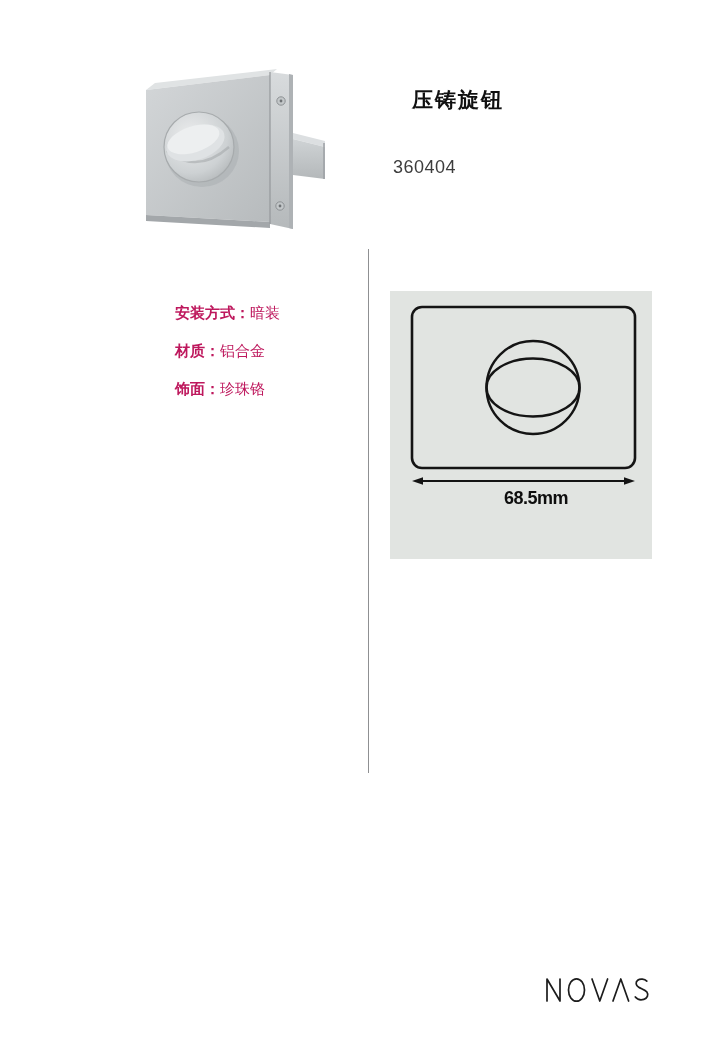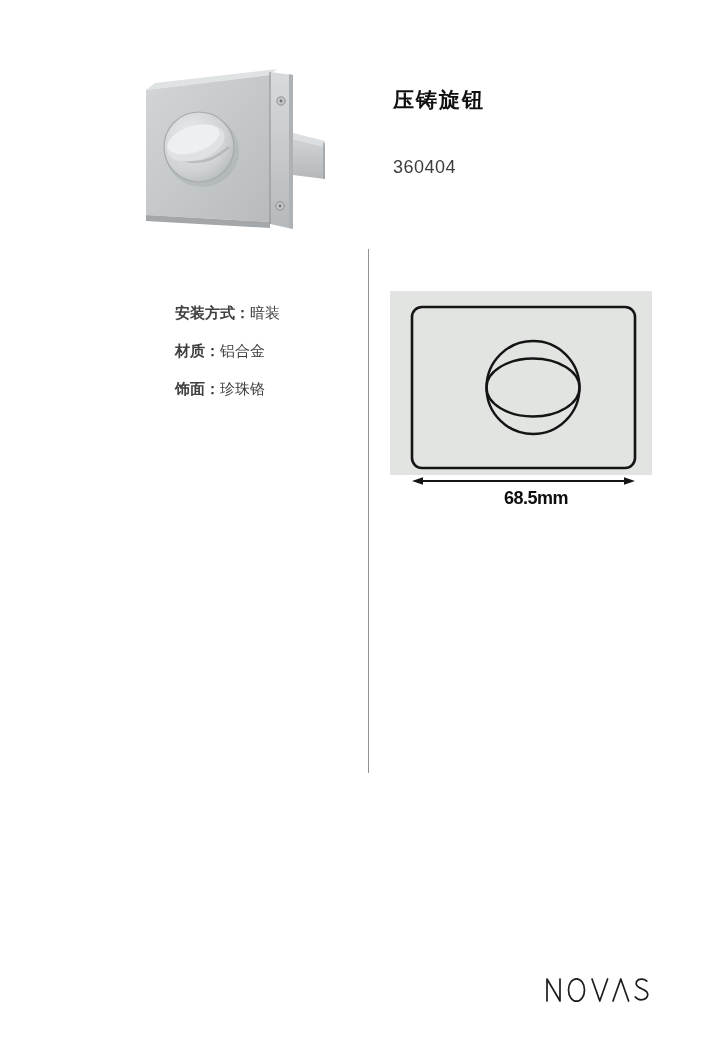--- a/index.html
+++ b/index.html
@@ -5,38 +5,38 @@
   html,body { margin:0; padding:0; background:#ffffff; }
   .page {
     position:relative; width:720px; height:1040px; background:#ffffff;
     font-family:"Liberation Sans","DejaVu Sans",sans-serif; overflow:hidden;
   }
   .abs { position:absolute; }
 
   .photo { left:133px; top:63px; width:192px; height:172px; }
 
   .title {
-    left:393px; top:86px; margin:0;
+    left:412px; top:86px; margin:0;
     font-family:"DejaVu Serif","Liberation Serif",serif;
     font-size:21px; font-weight:700; color:#101010; letter-spacing:2px;
   }
   .code {
     left:393px; top:157px; font-size:18px; color:#3d3d3d; letter-spacing:0.5px;
   }
 
   .divider {
     left:368px; top:249px; width:1px; height:524px; background:#8f9092;
   }
 
-  .specs { left:175px; top:303px; font-size:15px; color:#404040; }
+  .specs { left:175px; top:303px; font-size:15px; color:#be185d; }
   .spec-row { height:19px; line-height:19px; margin-bottom:19px; white-space:nowrap; }
   .spec-label { font-weight:700; }
   .spec-value { font-weight:400; }
 
-  .diagram { left:390px; top:291px; width:262px; height:184px; background:#e1e4e1; }
+  .diagram { left:390px; top:291px; width:262px; height:268px; background:#e1e4e1; }
   .diagram svg { display:block; width:262px; height:224px; }
   .dim-text {
     font-family:"Liberation Sans","DejaVu Sans",sans-serif;
     font-weight:700; font-size:18px; fill:#0e0e0e; letter-spacing:-0.5px;
   }
 
   .logo { left:543px; top:974px; width:118px; height:32px; }
   .sr { position:absolute; width:1px; height:1px; overflow:hidden; opacity:0; pointer-events:none; }
 </style>
 </head>

